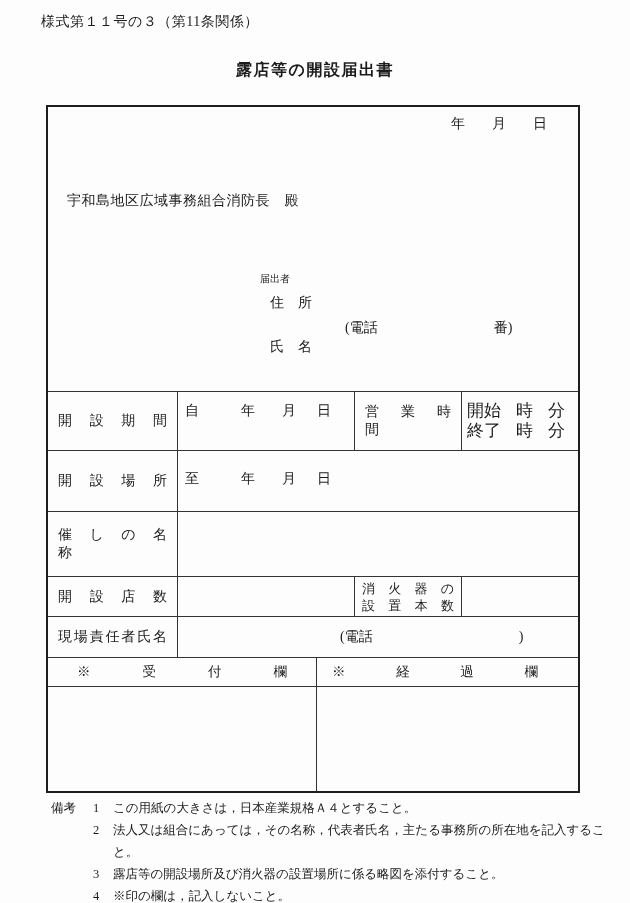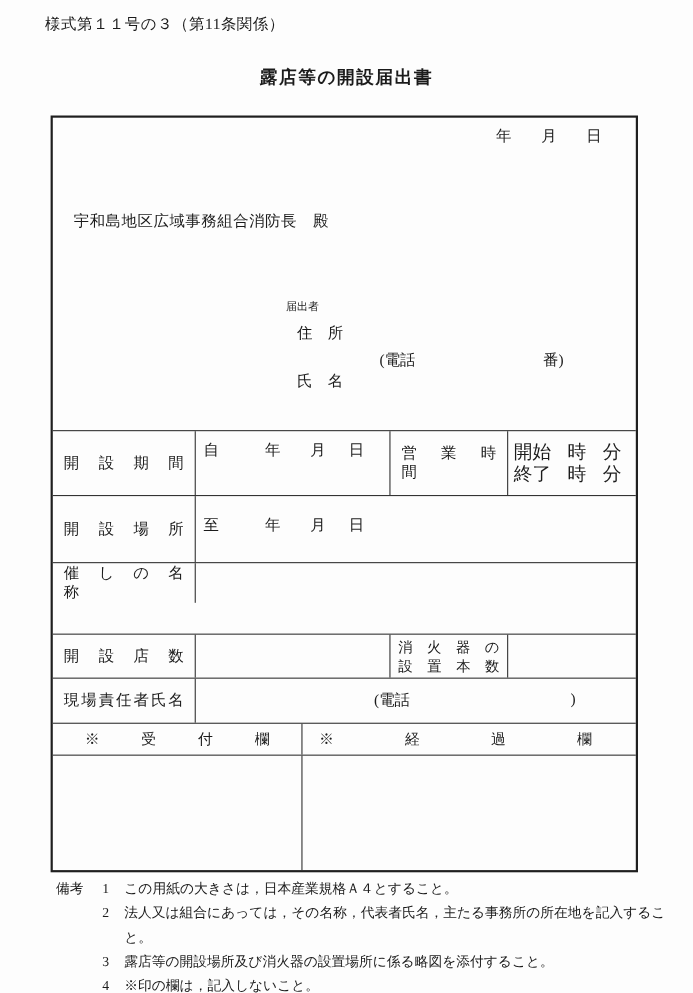--- a/index.html
+++ b/index.html
@@ -32,37 +32,37 @@
   .c-label{width:130px;}
   .c-wide{width:177px;}
   .c-mid{width:107px;}
   .c-rest{flex:1;}
   .jlabel{width:100%;box-sizing:border-box;padding:0 10px;font-size:14px;
     text-align:justify;text-align-last:justify;}
   .jlabel.sm{font-size:13px;line-height:17px;padding:0 7px;}
 
   .r-period{height:59px;}
   .r-place{height:61px;}
-  .r-event{height:65px;flex-direction:column;}
+  .r-event{height:65px;}
   .r-stalls{height:40px;}
   .r-manager{height:41px;}
   .r-stamp{height:29px;}
   .r-blank{flex:1;border-bottom:none;}
 
   .pdate-line{padding-left:7px;font-size:14px;line-height:20px;margin-top:48px;}
   .pdate-line .t-year{margin-left:42px;}
   .pdate-line .t-month{margin-left:27px;}
   .pdate-line .t-day{margin-left:21px;}
   .ptime-line{display:flex;justify-content:space-between;
     padding:0 13px 0 5px;font-size:17px;line-height:20px;}
 
   .mgr-phone{display:flex;align-items:center;padding-left:162px;font-size:14px;}
   .mgr-phone .gap{display:inline-block;width:146px;}
 
-  .c-stamp-l{width:227px;}
+  .c-stamp-l{width:269px;}
   .stamp-label{width:100%;box-sizing:border-box;font-size:13.5px;
     text-align:justify;text-align-last:justify;}
   .stamp-label.recep{padding:0 29px;}
   .stamp-label.prog{padding:0 40px 0 15px;}
 
   
   .notes{position:absolute;left:51px;top:797px;width:570px;font-size:12.5px;line-height:22px;}
   .notes-title{position:absolute;left:0;top:0;}
   .note-line{display:flex;margin-left:42px;}
   .note-num{width:20px;flex:0 0 20px;}

